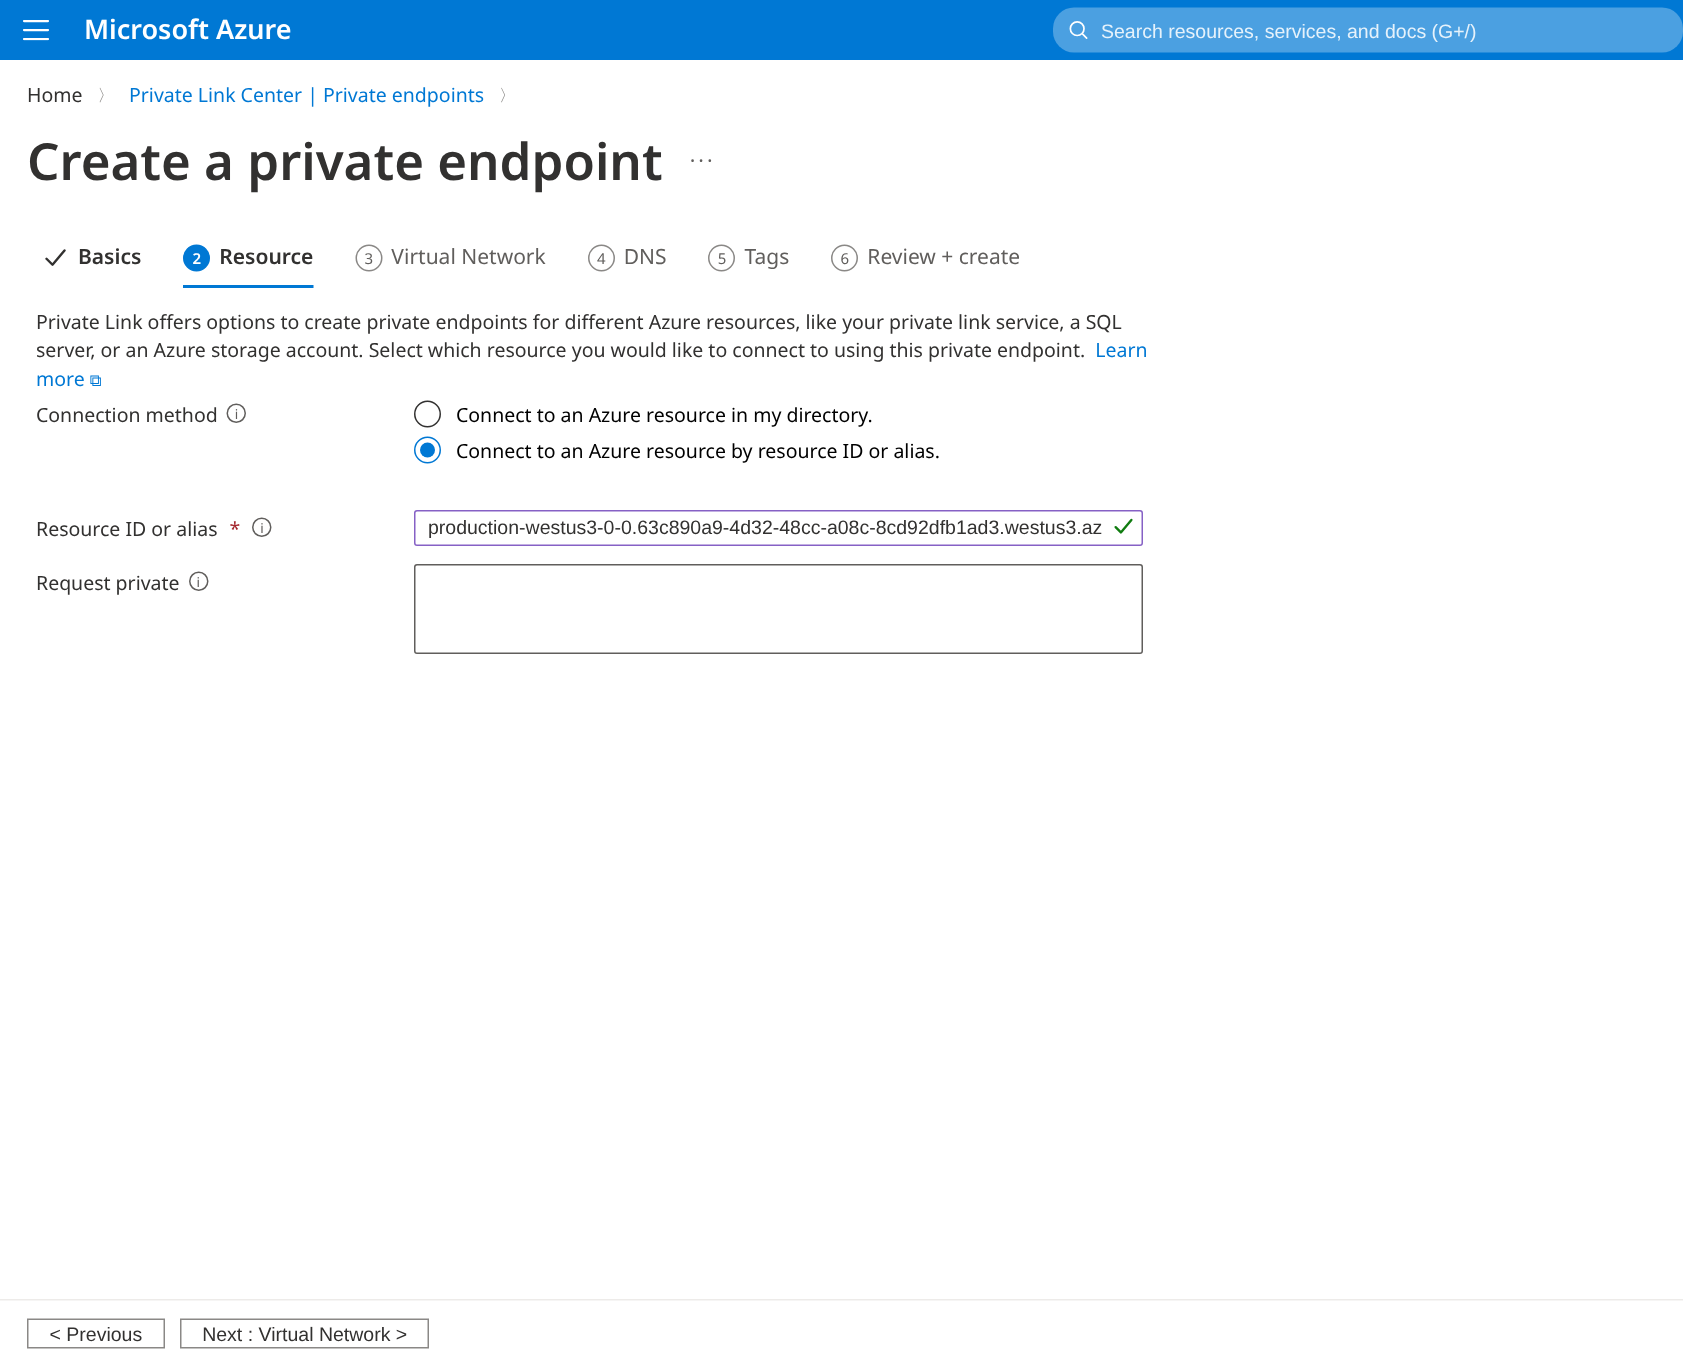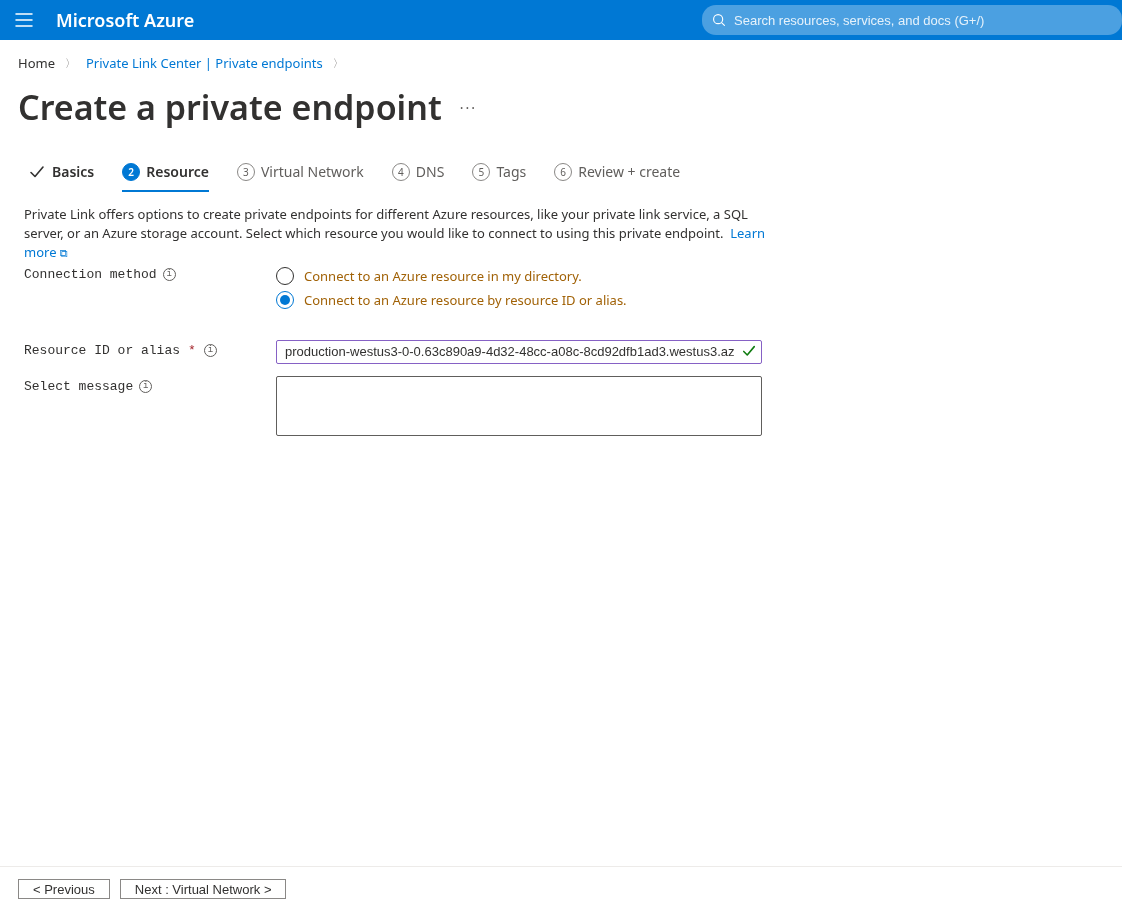--- a/index.html
+++ b/index.html
@@ -160,40 +160,39 @@
     }
     .form-label-col {
       width: 252px;
       flex: none;
       display: flex;
       align-items: center;
       gap: 6px;
       font-size: 13px;
       color: #323130;
       padding-top: 3px;
-      font-family: Liberation Mono, monospace;
     }
     .info-ic {
       width: 13px; height: 13px;
       border: 1px solid #605e5c;
       border-radius: 50%;
       display: inline-flex; align-items:center; justify-content:center;
       font-size: 9px; color:#605e5c;
       line-height:1;
       cursor: default;
     }
     .req { color:#a4262c; padding: 0 2px;}
     .form-control-col { flex: 1; }
 
     .radio-opt {
       display: flex;
       align-items: center;
       gap: 10px;
       font-size: 13px;
-      color: #a16207;
+      color: #000000;
       padding: 3px 0;
       cursor: pointer;
     }
     .radio {
       width: 18px; height: 18px;
       border: 1px solid #323130;
       border-radius: 50%;
       display:flex; align-items:center; justify-content:center;
       flex: none;
     }
@@ -358,21 +357,21 @@
           <svg width="14" height="14" viewBox="0 0 16 16">
               <path d="M2 8.5 6 12.5 14 3" stroke="#107c10" stroke-width="1.8" fill="none" stroke-linecap="round" stroke-linejoin="round"></path>
             </svg>
         </span>
       </div>
     </div>
   </div>
 
   <div class="form-row row-gap-sm">
     <div class="form-label-col">
-      <span>Select message</span>
+      <span>Request private</span>
       <span class="info-ic">i</span>
     </div>
     <div class="form-control-col">
       <textarea class="textarea" style=""></textarea>
     </div>
   </div>
 </div>
 
 <div class="footer">
   <button class="btn">&lt; Previous</button>

